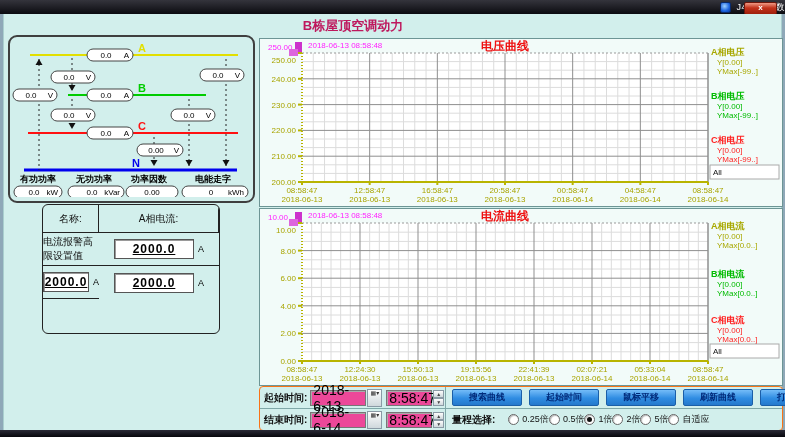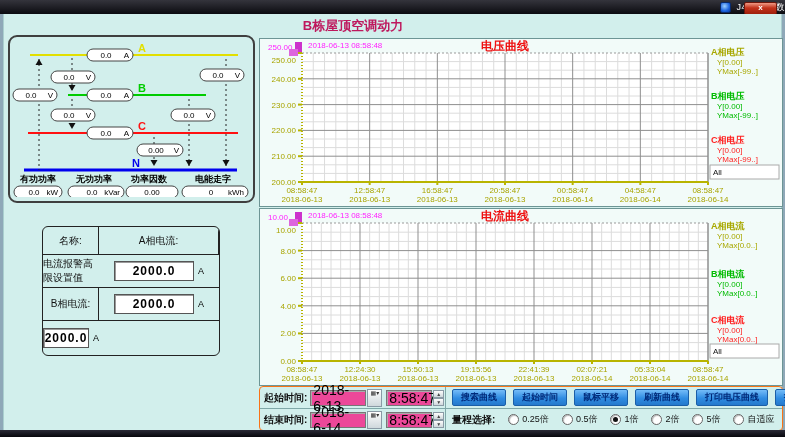--- a/index.html
+++ b/index.html
@@ -13,31 +13,31 @@
   .close-btn{position:absolute;right:8px;top:2px;width:31px;height:11px;border-radius:2px;
     background:linear-gradient(#ef9a85,#c3321b 45%,#9e1f0c);border:1px solid #6d150a;
     color:#fff;font-size:8px;font-weight:bold;text-align:center;line-height:10px;}
   .content{position:absolute;left:3px;right:3px;top:14px;bottom:7px;background:#d2efec;
     border-left:1px solid #aacfcf;border-right:1px solid #aacfcf;}
   .bottom-edge{position:absolute;left:0;right:0;bottom:0;height:7px;background:linear-gradient(#2a2a36,#07070c);}
   .page-title{position:absolute;left:349px;top:3px;transform:translateX(-50%);
     font-size:13px;font-weight:bold;color:#be185d;white-space:nowrap;}
   .panel{position:absolute;border:2px solid #3f3f3f;border-radius:9px;}
   .circuit-panel{left:4px;top:21px;width:243px;height:164px;}
-  .settings-table{position:absolute;left:38px;top:212px;width:176px;height:128px;
+  .settings-table{position:absolute;left:38px;top:190px;width:176px;height:128px;
     border:1px solid #222;border-radius:6px;overflow:hidden;display:grid;
     grid-template-columns:56px 1fr;grid-template-rows:28px 33px 33px 1fr;background:#d2efec;}
   .settings-table .cell{display:flex;align-items:center;justify-content:center;
     border-bottom:1px solid #222;font-size:10px;color:#111;}
   .settings-table .c1{border-right:1px solid #222;}
   .settings-table .lastrow{border-bottom:none;}
   .hdr2{font-size:9px;}
   .val-box{width:78px;height:18px;background:#fff;border:1px solid #555;
     box-shadow:inset 1px 1px 0 #9a9a9a;display:flex;align-items:center;justify-content:center;
-    font-size:12px;font-weight:bold;letter-spacing:1px;color:#000;}
+    font-size:12px;font-weight:bold;letter-spacing:1px;color:#000;text-decoration:underline;}
   .unit-a{font-size:9px;margin-left:4px;color:#000;}
   .chart-panel{position:absolute;left:255px;width:522px;background:#f2fbf9;border:1px solid #6d9595;}
   .chart-voltage{top:24px;height:167px;}
   .chart-current{top:194px;height:176px;}
   .controls{position:absolute;left:255px;top:372px;width:522px;height:43px;
     border:1px solid #f97316;border-radius:4px;background:#d2efec;}
   .ctrl-row{position:absolute;left:0;width:100%;height:21px;display:flex;align-items:center;}
   .ctrl-row1{top:0;border-bottom:1px solid #7fa8a8;}
   .ctrl-row2{top:22px;}
   .ctrl-left{display:flex;align-items:center;width:186px;flex:none;height:100%;
@@ -47,21 +47,21 @@
     display:flex;align-items:center;font-size:14px;color:#000;padding:0 2px;box-sizing:content-box;}
   .date-field{width:50px;margin-left:3px;}
   .drop-btn{width:13px;height:16px;margin-left:1px;background:linear-gradient(#fdfdfd,#cfd8dc);
     border:1px solid #8a9aa5;font-size:6px;line-height:7px;text-align:center;color:#333;}
   .time-field{width:40px;margin-left:4px;}
   .spin{width:11px;height:16px;margin-left:1px;display:flex;flex-direction:column;}
   .spin span{flex:1;background:linear-gradient(#fdfdfd,#cfd8dc);border:1px solid #8a9aa5;
     font-size:5px;line-height:6px;text-align:center;color:#444;}
   .btn-row{display:flex;align-items:center;gap:7px;margin-left:6px;}
   .blue-btn{background:linear-gradient(#74bcf8,#2f8ce2 55%,#2579cc);border:1px solid #1a5ea8;
-    border-radius:2px;color:#002a7a;font-size:9px;font-weight:bold;padding:1px 8px;white-space:nowrap;}
+    border-radius:2px;color:#002a7a;font-size:9px;font-weight:bold;padding:1px 16px;white-space:nowrap;}
   .range-row{display:flex;align-items:center;margin-left:6px;gap:13px;}
   .radio-opt{display:flex;align-items:center;gap:3px;font-size:9px;color:#111;white-space:nowrap;}
   .radio-circle{width:9px;height:9px;border-radius:50%;background:#fff;border:1px solid #666;
     box-shadow:inset 1px 1px 1px #bbb;position:relative;flex:none;}
   .radio-circle.sel::after{content:"";position:absolute;left:2px;top:2px;width:5px;height:5px;
     border-radius:50%;background:#111;}
   svg text{font-family:"Liberation Sans","DejaVu Sans",sans-serif;}
 </style>
 </head>
 <body>
@@ -145,21 +145,20 @@
   <div class="settings-table">
     <div class="cell c1">名称:</div>
     <div class="cell c1">A相电流:</div>
 
     <div class="cell hdr2">电流报警高限设置值</div>
     <div class="cell">
       <div class="val-box">2000.0</div>
       <span class="unit-a">A</span>
     </div>
 
-    <div class="cell c1">B相电流:</div>
     <div class="cell">
       <div class="val-box">2000.0</div>
       <span class="unit-a">A</span>
     </div>
 
     <div class="cell lastrow">
       <div class="val-box">2000.0</div>
       <span class="unit-a">A</span>
     </div>
   </div>
@@ -418,21 +417,21 @@
         <div class="field date-field">2018- 6-14</div>
         <div class="drop-btn">▦▾</div>
         <div class="field time-field">8:58:47</div>
         <div class="spin">
             <span>▲</span>
             <span>▼</span>
           </div>
       </div>
       <div class="range-row">
         <span class="ctrl-label">量程选择:</span>
-        <span id="range-options" style="display:flex;gap:13px;justify-content:space-between;">
+        <span id="range-options" style="display:flex;justify-content:space-between;">
             <span class="radio-opt">
               <span class="radio-circle"></span>
               <span>0.25倍</span>
             </span>
             <span class="radio-opt">
               <span class="radio-circle"></span>
               <span>0.5倍</span>
             </span>
             <span class="radio-opt">
               <span class="radio-circle sel"></span>

